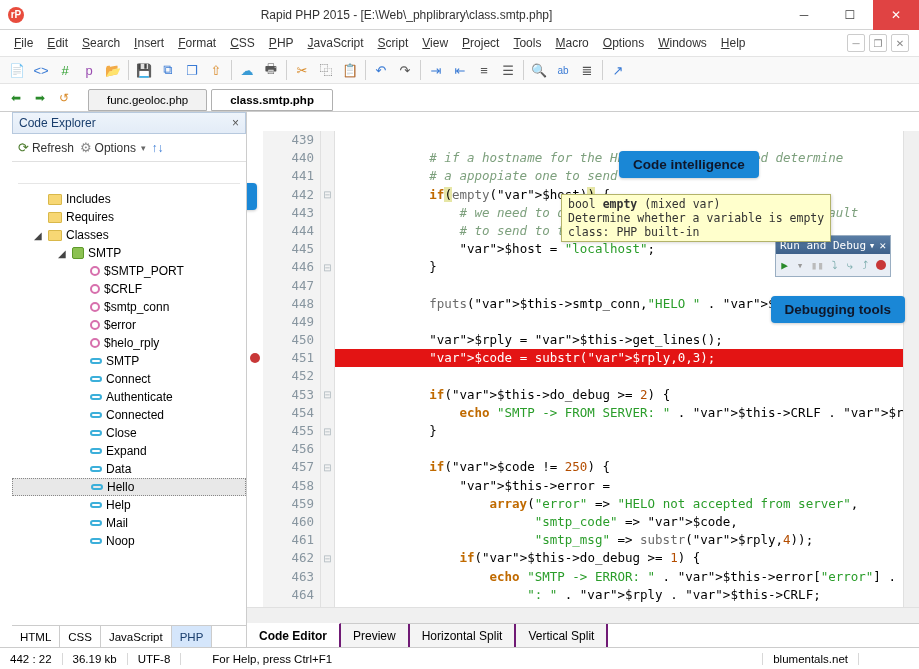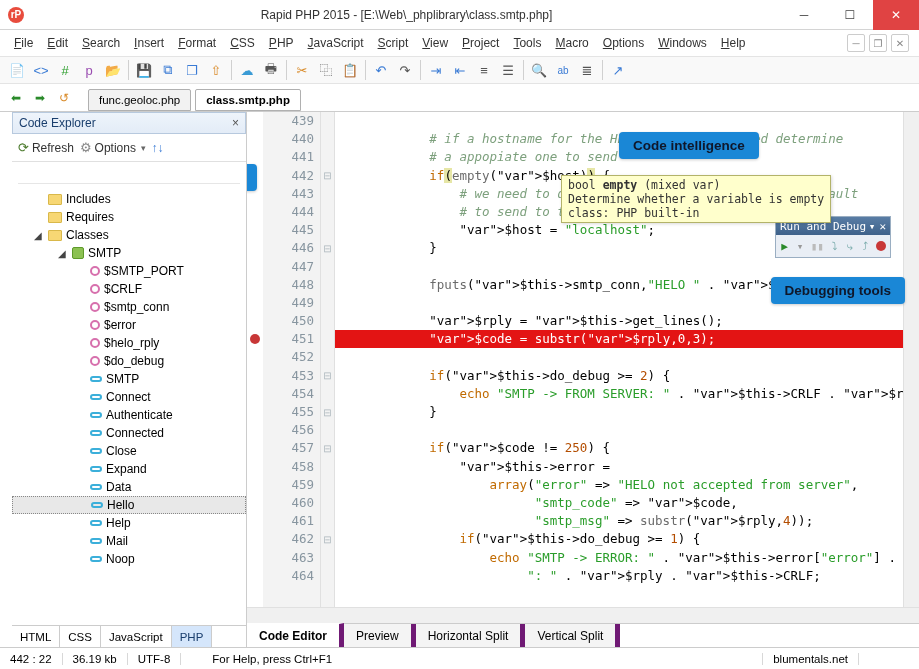--- a/index.html
+++ b/index.html
@@ -14,21 +14,21 @@
 .menubar { height: 26px; display: flex; align-items: center; padding: 0 8px; gap: 2px; font-size: 12px; }
 .menubar .mitem { padding: 2px 6px; color: #333; }
 .menubar .mitem u { text-decoration: underline; }
 .menubar .spacer{flex:1}
 .menubar .endicon{width:18px;height:18px;border:1px solid #ccc;border-radius:2px;display:flex;align-items:center;justify-content:center;color:#888;font-size:10px;margin-right:2px}
 .toolbar { height: 28px; display: flex; align-items: center; padding: 0 6px; gap: 2px; border-top: 1px solid #e4e4e4; border-bottom: 1px solid #e4e4e4; background: #f9f9f9; }
 .tbtn { width: 22px; height: 22px; display: flex; align-items: center; justify-content: center; font-size: 13px; color: #555; border-radius: 2px; }
 .tsep { width: 1px; height: 20px; background: #d0d0d0; margin: 0 2px; }
 .navrow { height: 28px; display: flex; align-items: center; padding: 0 6px; gap: 4px; border-bottom: 1px solid #ccc; }
 .navbtn { width: 20px; height: 18px; display:flex;align-items:center;justify-content:center;font-size:12px; }
-.filetab { height: 22px; border: 1px solid #b0b0b0; background: #f2f2f2; padding: 0 10px; display: flex; align-items: center; font-size: 11.5px; border-radius: 2px 2px 0 0; margin-top:4px;}
+.filetab { height: 22px; border: 1px solid #b0b0b0; background: #f2f2f2; padding: 0 18px; display: flex; align-items: center; font-size: 11.5px; border-radius: 2px 2px 0 0; margin-top:4px;}
 .filetab.active { background: #fff; font-weight: 600; }
 .mainrow { flex: 1; display: flex; min-height: 0; padding-left: 12px; }
 .sidebar { width: 235px; display: flex; flex-direction: column; border-right: 1px solid #ccc; }
 .panel-header { height: 22px; background: linear-gradient(#eef4fb,#e3ecf7); border: 1px solid #b7c9de; display: flex; align-items: center; padding: 0 6px; font-size: 12px; color: #1a3e6d; }
 .panel-header .x{margin-left:auto;color:#555;}
 .panel-sub { height: 28px; border-bottom: 1px solid #e0e0e0; display: flex; align-items: center; gap: 6px; padding: 0 6px; font-size: 12px; position:relative; }
 .panel-sub .pbtn{display:flex;align-items:center;gap:3px;color:#333;}
 .pbtn .icn{font-size:13px;color:#4b7a2c;}
 .filterbox{height:20px;border-bottom:1px solid #e6e6e6;margin:2px 6px;}
 .tree { flex: 1; overflow: auto; padding: 4px 0; font-size: 12px; }
@@ -40,55 +40,55 @@
 .folder-icon{display:inline-block;width:14px;height:11px;background:#f7d774;border:1px solid #d9b84a;border-radius:1px;}
 .class-icon{display:inline-block;width:12px;height:12px;background:#8cc152;border-radius:2px;border:1px solid #5e9a2a;}
 .prop-icon{display:inline-block;width:10px;height:10px;border:2px solid #d770ad;border-radius:50%;}
 .meth-icon{display:inline-block;width:12px;height:6px;border:2px solid #3bafda;border-radius:3px;}
 .tree-item.sel { background: #e8e8e8; border:1px dotted #888;}
 .sidebar-tabs { height: 22px; display: flex; border-top: 1px solid #ccc; }
 .sidetab { padding: 2px 8px; font-size: 11.5px; border-right: 1px solid #ccc; display:flex;align-items:center; }
 .sidetab.active { background: #d5e6fb; color: #1a3e6d; }
 
 .editor { flex: 1; display: flex; flex-direction: column; min-width:0; }
-.editor-body { flex: 1; display: flex; position: relative; overflow:hidden; background:#fff;}
+.editor-body { flex: 1; display: flex; position: relative; overflow:hidden; background:#fff;margin-top:19px;}
 .gutter { width: 58px; background: #f3f3f3; border-right: 1px solid #e0e0e0; text-align: right; padding-right: 6px; font-family: Consolas, monospace; font-size: 12.5px; color: #8896a0; }
 .gutter .ln{height:18.2px;line-height:18.2px;}
 .fold{width:14px;background:#f3f3f3;border-right:1px solid #e0e0e0;}
 .fold .fb{height:18.2px;display:flex;align-items:center;justify-content:center;color:#aeb8be;font-size:10px;}
 .bp{width:16px;background:#fff;}
 .bp .bpdot{height:18.2px;display:flex;align-items:center;justify-content:center;}
 .bp .dot{width:10px;height:10px;border-radius:50%;background:#c83737;}
 .codearea { flex: 1; font-family: Consolas, monospace; font-size: 12.5px; position: relative; overflow:hidden;}
 .cline { height: 18.2px; line-height: 18.2px; white-space: pre; padding-left: 4px; }
 .cline.err{background:#e31414;color:#fff;}
 .cline.err .kw,.cline.err .var,.cline.err .str,.cline.err .fn,.cline.err .num,.cline.err .cmt{color:#fff;}
 .cmt{color:#7da07d;font-style:italic;}
-.kw{color:#c06a00;font-weight:normal;}
+.kw{color:#c06a00;font-weight:bold;}
 .str{color:#2a9d2a;}
 .fn{color:#6b6b6b;}
 .num{color:#b34d00;}
 .paren-hi{background:#e6e6a6;}
 
 .tooltip{position:absolute;left:226px;top:63px;background:#ffffcc;border:1px solid #b3b36a;padding:2px 6px;font-size:11.5px;color:#333;box-shadow:1px 1px 3px rgba(0,0,0,.15);z-index:5;}
 .tooltip .tt1{font-family:Consolas,monospace;}
 .tooltip b{font-weight:bold;}
 
 .debugpanel{position:absolute;right:12px;top:104px;width:116px;border:1px solid #9aaec2;background:#e9eef5;z-index:4;}
 .debugpanel .dbh{height:18px;background:linear-gradient(#597da5,#3e618a);color:#fff;font-size:11px;display:flex;align-items:center;padding:0 4px;}
 .debugpanel .dbh .r{margin-left:auto;display:flex;gap:4px;}
 .debugpanel .dbr{height:22px;display:flex;align-items:center;gap:6px;padding:0 4px;}
 .dbico{width:16px;height:16px;display:flex;align-items:center;justify-content:center;font-size:11px;}
 .play{color:#2a8a2a;}
 .rec{width:10px;height:10px;border-radius:50%;background:#c83737;}
 
 .callout{position:absolute;background:#1a87d6;color:#0f172a;padding:6px 14px;border-radius:4px;font-size:13.5px;font-weight:600;box-shadow:0 1px 3px rgba(0,0,0,.2);z-index:10;}
 
 .editor-tabs{height:24px;border-top:1px solid #ccc;display:flex;font-size:12px;}
-.etab{padding:3px 12px;border-right:5px solid #701a75;display:flex;align-items:center;}
+.etab{padding:3px 12px;border-right:2px solid #701a75;display:flex;align-items:center;}
 .etab.active{background:#fff;font-weight:600;border-top:1px solid #fff;margin-top:-1px;}
 .etab:not(.active){background:#f4f4f4;}
 
 .statusbar{height:22px;border-top:1px solid #ccc;display:flex;align-items:center;font-size:11.5px;}
 .statusbar .cell{padding:0 10px;border-right:1px solid #d8d8d8;}
 .statusbar .cell.flex{flex:1;}
 .scrollbar-v{width:16px;background:#f0f0f0;border-left:1px solid #e0e0e0;}
 .scrollbar-h{height:16px;background:#f0f0f0;border-top:1px solid #e0e0e0;}
 </style>
 </head>
@@ -234,25 +234,20 @@
         </div>
         <div class="tree-item d3">
           <span class="twisty"></span>
           <span class="prop-icon"></span>
           <span>$error</span>
         </div>
         <div class="tree-item d3">
           <span class="twisty"></span>
           <span class="prop-icon"></span>
           <span>$helo_rply</span>
-        </div>
-        <div class="tree-item d3">
-          <span class="twisty"></span>
-          <span class="prop-icon"></span>
-          <span>$do_debug</span>
         </div>
         <div class="tree-item d3">
           <span class="twisty"></span>
           <span class="meth-icon"></span>
           <span>SMTP</span>
         </div>
         <div class="tree-item d3">
           <span class="twisty"></span>
           <span class="meth-icon"></span>
           <span>Connect</span>

